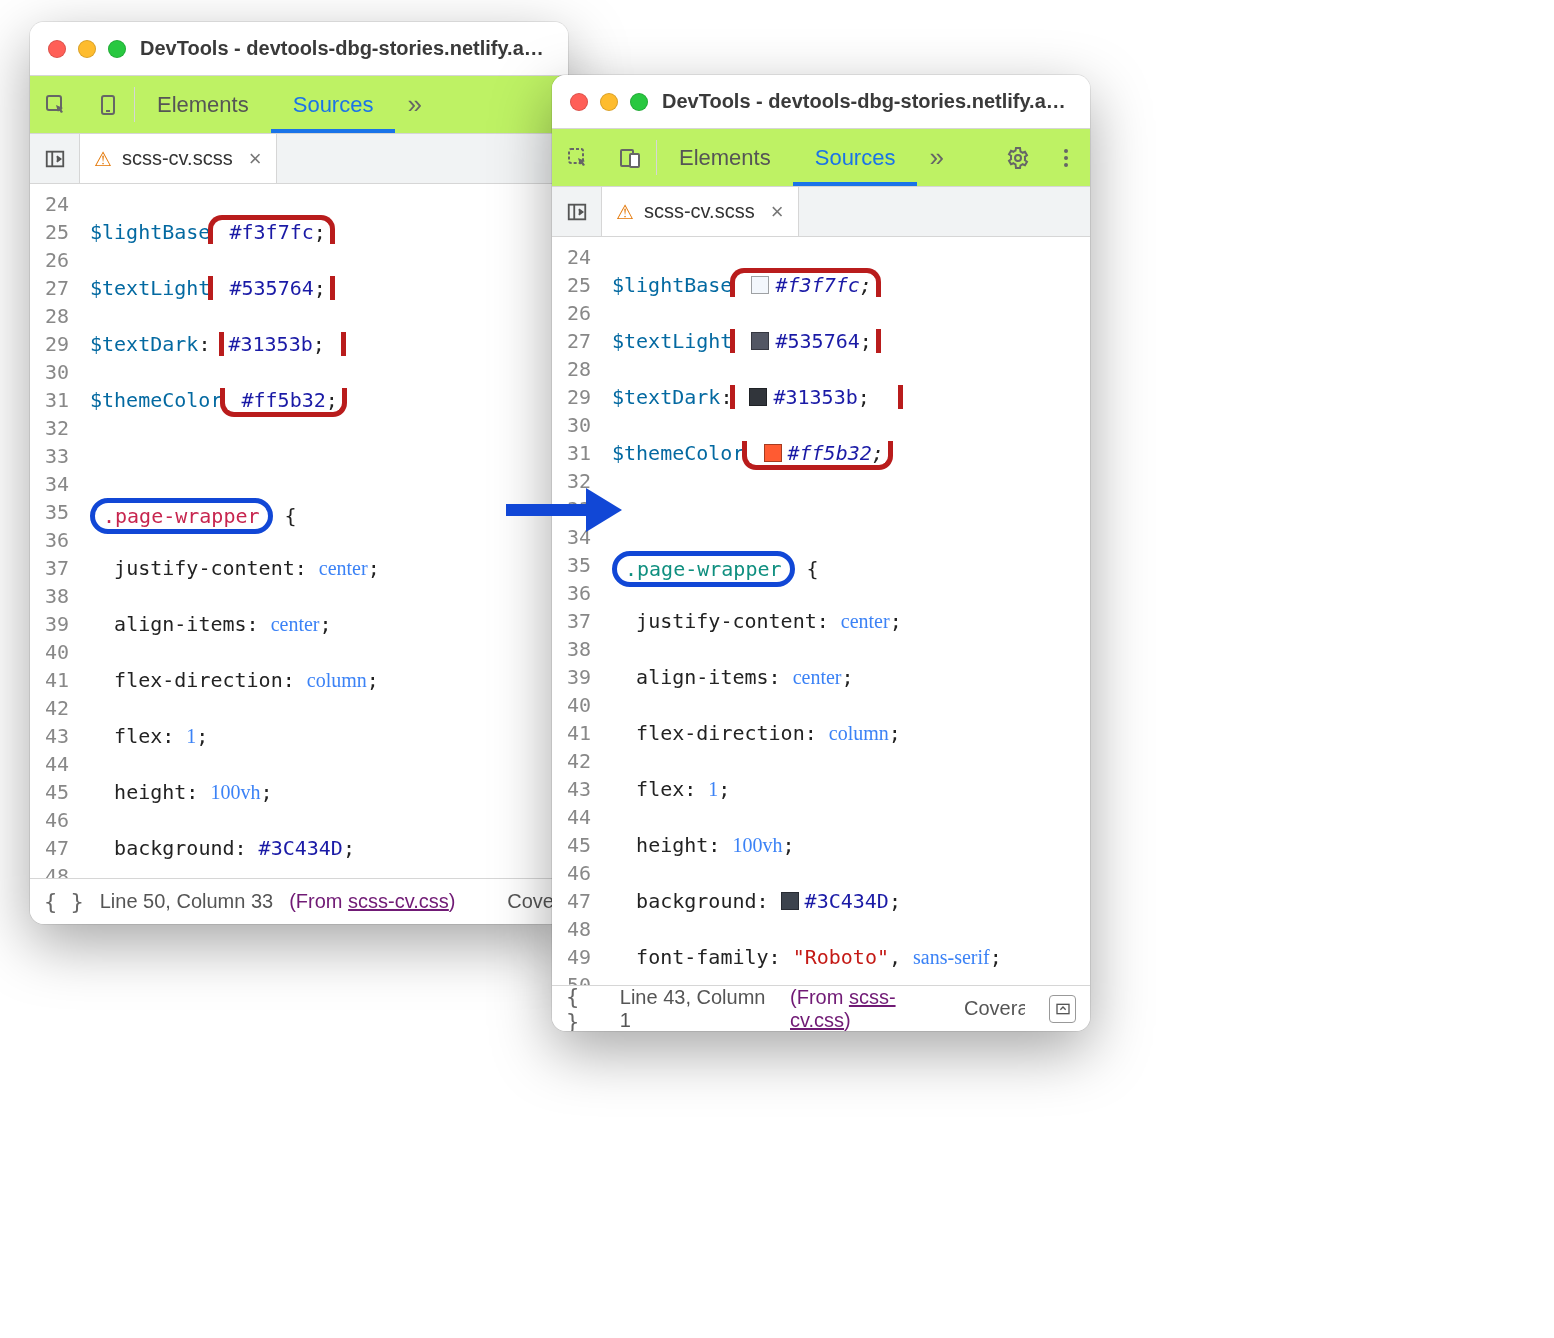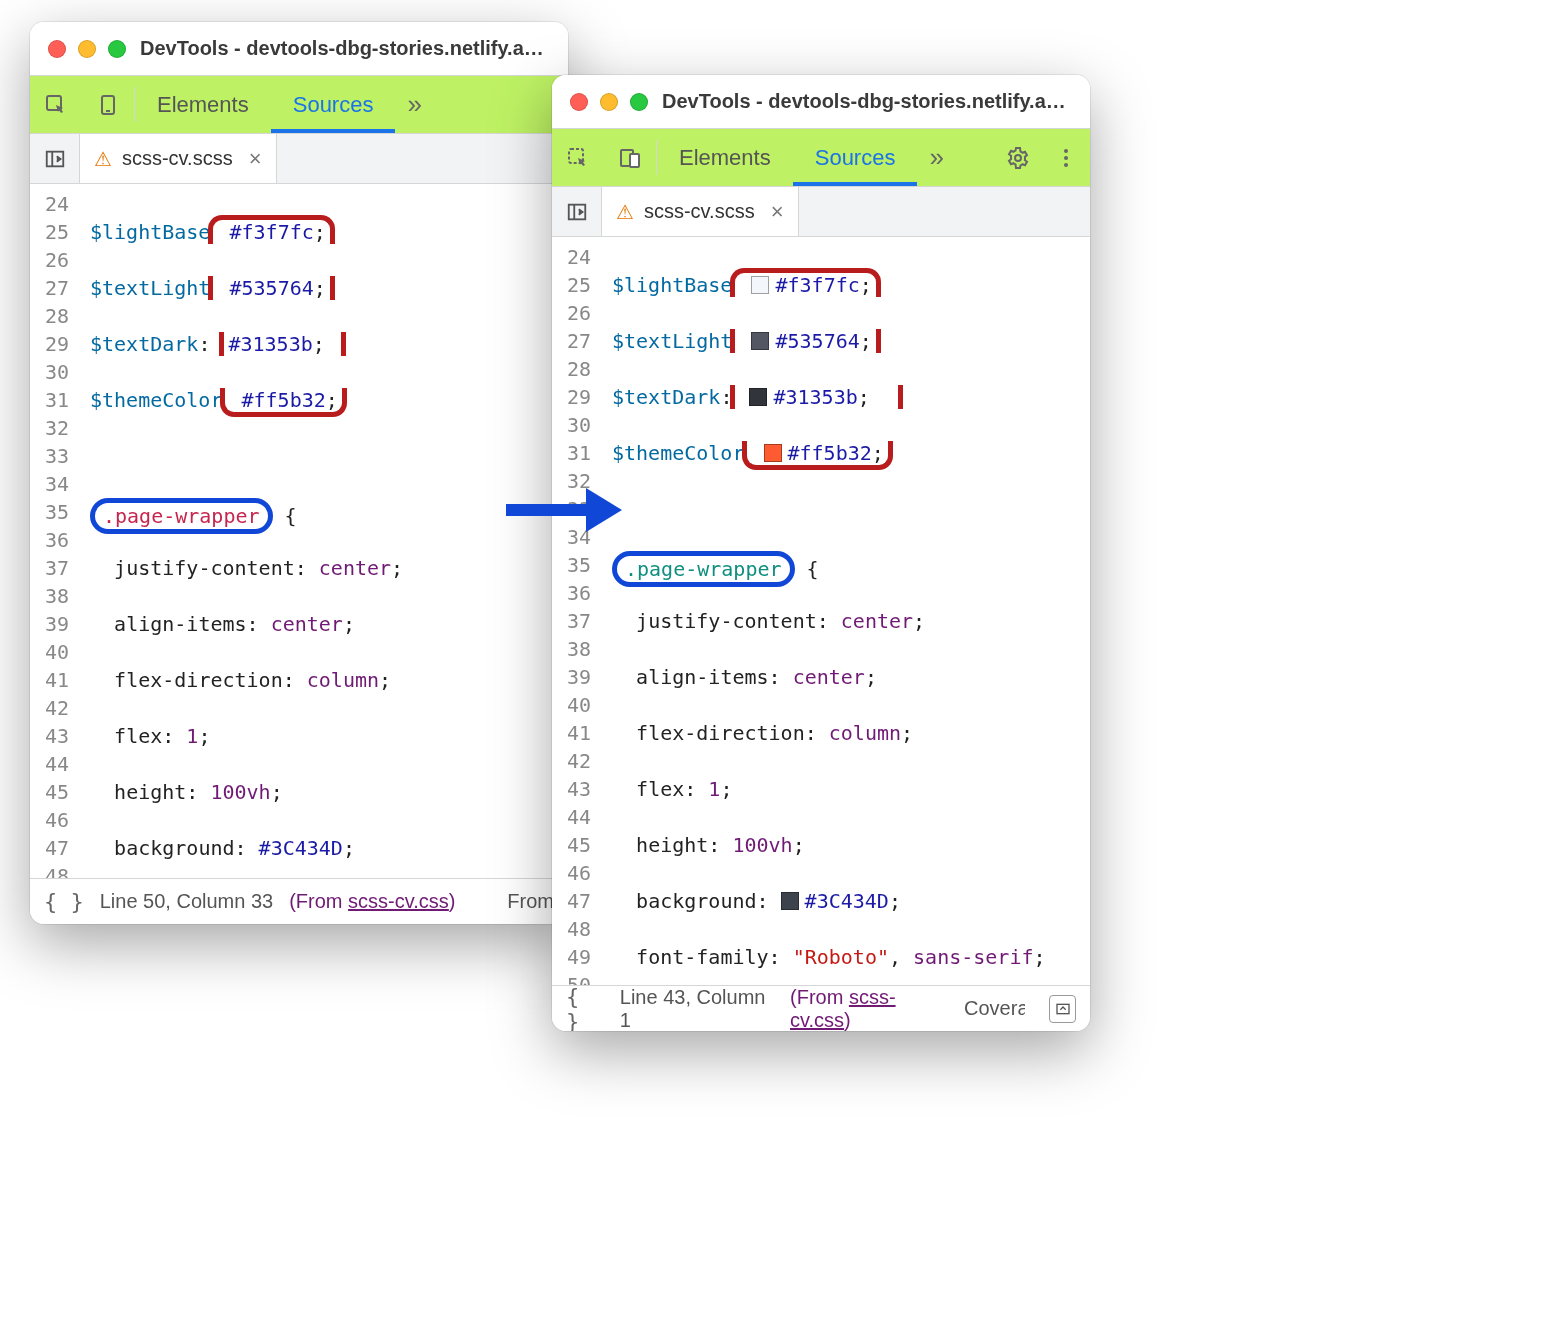--- a/index.html
+++ b/index.html
@@ -105,21 +105,21 @@
   }
   .code {
     flex:1; padding:6px 0 6px 10px;
     font-family: Menlo, Consolas, monospace; font-size:20px; line-height:28px;
     white-space: pre; color:#222; overflow:hidden;
   }
   .code .ln { height:28px; display:block; }
   .c-var { color:#0369a1; }
   .c-pink { color:#c7254e; }
   .c-teal { color:#0f8f7f; }
-  .c-num { color:#701a75; }
+  .c-num { color:#3b82f6;font-family:Liberation Serif, serif; }
   .c-str { color:#c41a16; }
   .c-hex { color:#1a1aa6; }
   .semi { color:#222; }
 
   .swatch {
     display:inline-block; width:18px; height:18px; border:1px solid rgba(0,0,0,0.35);
     vertical-align:-2px; margin-right:6px;
   }
 
   .hl {
@@ -264,21 +264,21 @@
 
 
 
     </div>
   </div>
 
   <div class="statusbar">
     <span class="braces">{ }</span>
     <span>Line 50, Column 33</span>
     <span class="src"><span>(From </span><u>scss-cv.css</u>)</span>
-    <span class="cov">From</span>
+    <span class="cov">Cove</span>
   </div>
 </div>
 
 <div class="window" style="left:552px; top:75px; width:538px; height:956px;">
   <div class="titlebar">
     <div class="traffic">
       <div class="dot dot-red"></div>
       <div class="dot dot-yellow"></div>
       <div class="dot dot-green"></div>
     </div>
@@ -360,24 +360,24 @@
 44
 45
 46
 47
 48
 49
 50
 51
 </div>
     <div class="code">
-<span class="ln"><span class="c-var">$lightBase</span><span class="hl" style="border-bottom:none;border-bottom-left-radius:0;border-bottom-right-radius:0;"> <span class="swatch" style="background:#f3f7fc"></span><span class="c-hex">#f3f7fc</span><span class="semi">;</span></span></span>
+<span class="ln"><span class="c-var">$lightBase</span><span class="hl" style="border-bottom:none;border-bottom-left-radius:0;border-bottom-right-radius:0;font-style:italic;"> <span class="swatch" style="background:#f3f7fc"></span><span class="c-hex">#f3f7fc</span><span class="semi">;</span></span></span>
 <span class="ln"><span class="c-var">$textLight</span><span class="hl" style="border-top:none;border-bottom:none;border-radius:0;"> <span class="swatch" style="background:#535764"></span><span class="c-hex">#535764</span><span class="semi">;</span></span></span>
 <span class="ln"><span class="c-var">$textDark</span>:<span class="hl" style="border-top:none;border-bottom:none;border-radius:0;padding-left:14px;"><span class="swatch" style="background:#31353b"></span><span class="c-hex">#31353b</span><span class="semi">;</span>  </span></span>
-<span class="ln"><span class="c-var">$themeColor</span><span class="hl" style="border-top:none;border-top-left-radius:0;border-top-right-radius:0;"> <span class="swatch" style="background:#ff5b32"></span><span class="c-hex">#ff5b32</span><span class="semi">;</span></span></span>
+<span class="ln"><span class="c-var">$themeColor</span><span class="hl" style="border-top:none;border-top-left-radius:0;border-top-right-radius:0;font-style:italic;"> <span class="swatch" style="background:#ff5b32"></span><span class="c-hex">#ff5b32</span><span class="semi">;</span></span></span>
 <span class="ln"></span>
 <span class="ln"><span class="pill"><span class="c-teal">.page-wrapper</span></span> {</span>
 <span class="ln">  <span>justify-content</span>: <span class="c-num">center</span><span class="semi">;</span></span>
 <span class="ln">  <span>align-items</span>: <span class="c-num">center</span><span class="semi">;</span></span>
 <span class="ln">  <span>flex-direction</span>: <span class="c-num">column</span><span class="semi">;</span></span>
 <span class="ln">  <span>flex</span>: <span class="c-num">1</span><span class="semi">;</span></span>
 <span class="ln">  <span>height</span>: <span class="c-num">100vh</span><span class="semi">;</span></span>
 <span class="ln">  <span>background</span>: <span class="swatch" style="background:#3C434D"></span><span class="c-hex">#3C434D</span><span class="semi">;</span></span>
 <span class="ln">  <span>font-family</span>: <span class="c-str">"Roboto"</span>, <span class="c-num">sans-serif</span><span class="semi">;</span></span>
 

